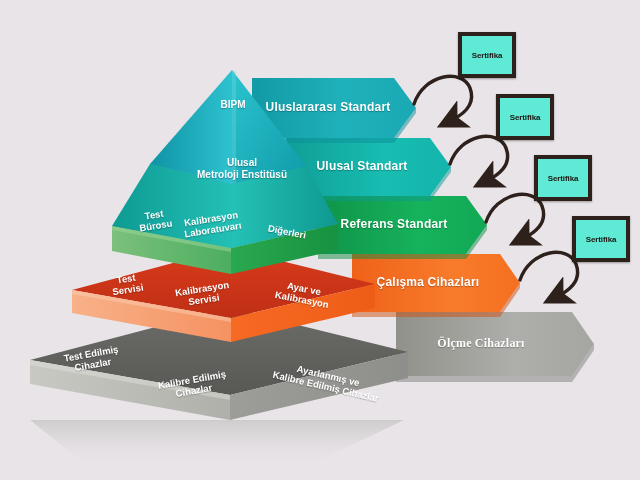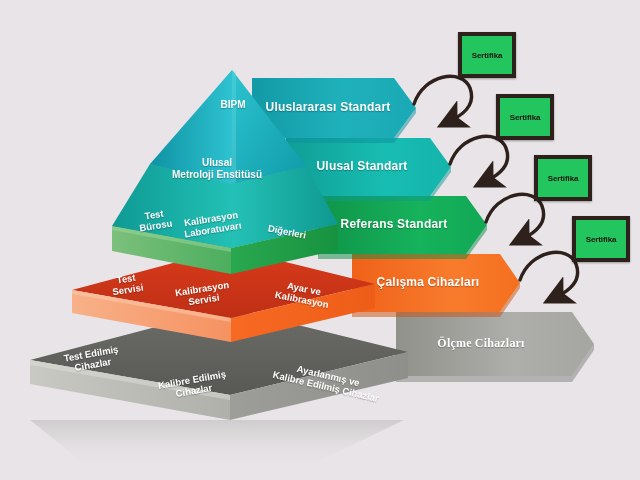--- a/index.html
+++ b/index.html
@@ -28,21 +28,21 @@
   .face-lbl.small{font-size:9.5px;}
 
   
   .rotL{transform:rotate(-9deg);}
   .rotR{transform:rotate(11deg);}
   .rotR2{transform:rotate(13deg);}
   .rotL2{transform:rotate(-10deg);}
 
   .cert-box{
     position:absolute;
-    background:#22c55e;
+    background:#5eead4;
     border:4px solid #2e211c;
     box-shadow:0 1px 2px rgba(0,0,0,.35);
     display:flex;align-items:center;justify-content:center;
   }
   .cert-box span{
     font-family:"Liberation Sans", sans-serif;
     font-weight:bold;
     font-size:8px;
     color:#1d1512;
     letter-spacing:-.1px;
@@ -225,21 +225,21 @@
     <g fill="none" stroke="#2e211c" stroke-width="3.4" stroke-linecap="round">
       <path d="M414,104 C424,74 462,68 470,88 C476,104 464,114 452,120" marker-end="url(#ah)"></path>
       <path d="M450,164 C460,134 498,128 506,148 C512,164 500,174 488,180" marker-end="url(#ah)"></path>
       <path d="M486,222 C496,192 534,186 542,206 C548,222 536,232 524,238" marker-end="url(#ah)"></path>
       <path d="M520,280 C530,250 568,244 576,264 C582,280 570,290 558,296" marker-end="url(#ah)"></path>
     </g>
   </svg>
 
   <div class="lbl face-lbl" style="left:200px;top:99px;width:66px;">BIPM</div>
 
-  <div class="lbl face-lbl" style="left:156px;top:157px;width:122px;">Ulusal
+  <div class="lbl face-lbl" style="left:181px;top:157px;width:122px;">Ulusal
 Metroloji Enstitüsü</div>
 
   <div class="lbl face-lbl small rotL" style="left:124px;top:209px;width:62px;">Test
 Bürosu</div>
   <div class="lbl face-lbl small rotL" style="left:162px;top:213px;width:100px;">Kalibrasyon
 Laboratuvarı</div>
   <div class="lbl face-lbl small rotR" style="left:248px;top:226px;width:78px;">Diğerleri</div>
 
   <div class="lbl face-lbl small rotL" style="left:98px;top:273px;width:58px;">Test
 Servisi</div>

